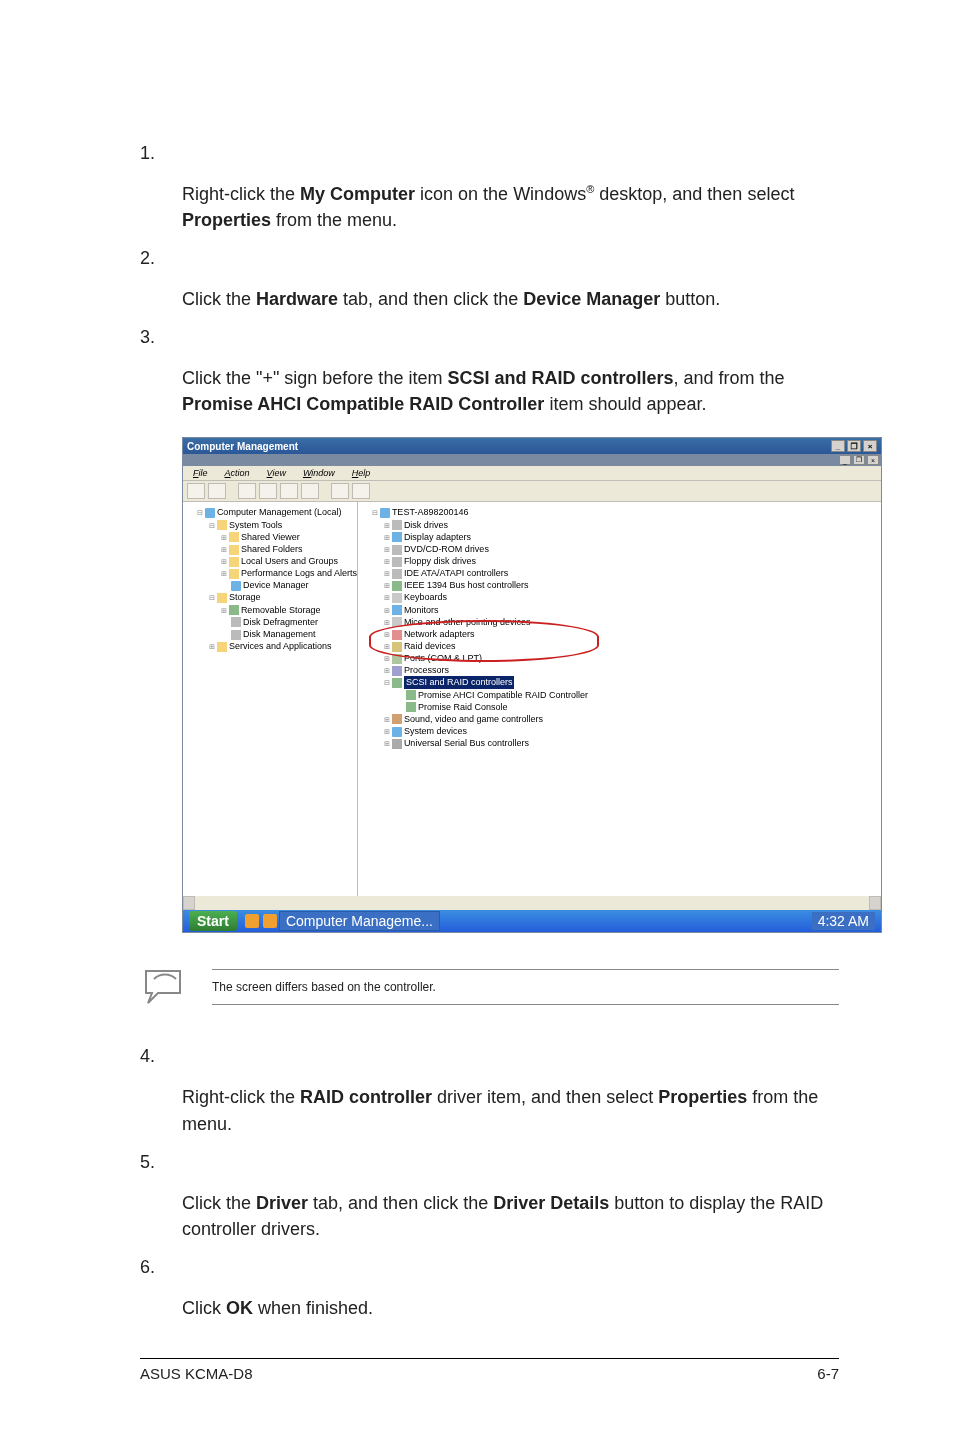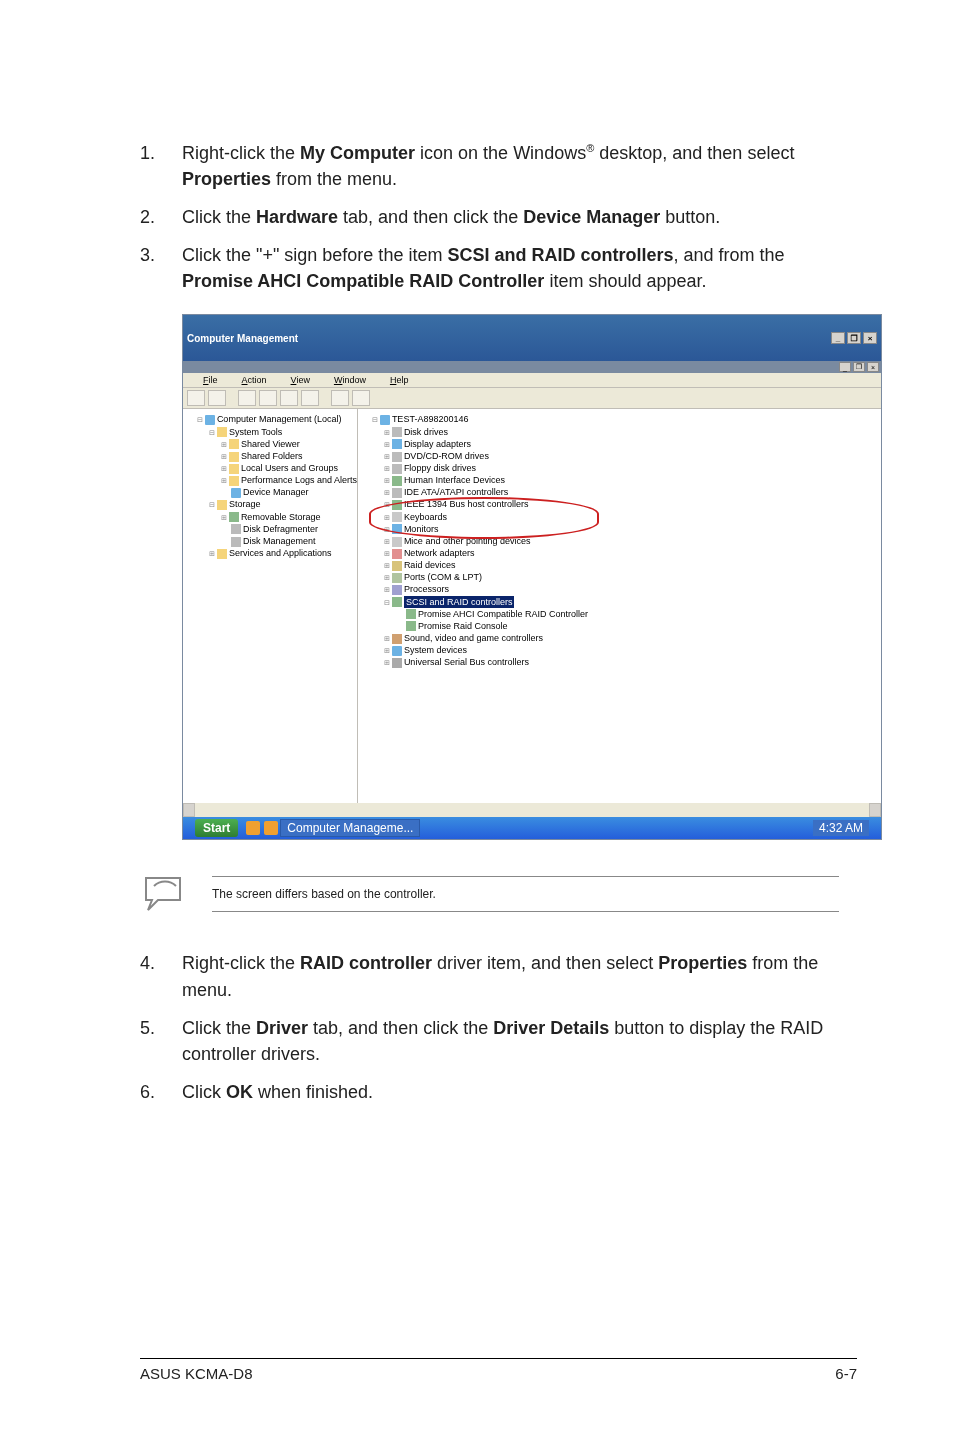--- a/index.html
+++ b/index.html
@@ -2,29 +2,29 @@
 <html><head>
 <meta charset="utf-8">
 <style>
   * { box-sizing: border-box; margin: 0; padding: 0; }
   html, body { width: 954px; height: 1438px; background: #fff; font-family: Arial, Helvetica, sans-serif; color: #222; }
   .page { padding: 140px 115px 60px 140px; position: relative; height: 100%; }
   .intro { font-size: 18px; margin-bottom: 24px; }
   ol.steps { list-style: none; }
   ol.steps > li { display: flex; font-size: 18px; line-height: 1.45; margin-bottom: 12px; }
   ol.steps > li .num { width: 42px; flex-shrink: 0; }
-  ol.steps > li .txt { flex: 1; }
+  ol.steps > li .txt { flex: 1; margin-top: 41px; }
   .sup { font-size: 11px; vertical-align: super; }
   .bold { font-weight: bold; }
   .screenshot-wrap { margin: 20px 0 32px 42px; }
   .win { width: 700px; border: 1px solid #7a8aa0; background: #ece9d8; font-family: Tahoma, Arial, sans-serif; font-size: 9px; color: #000; }
-  .titlebar { background: linear-gradient(#3a6ea5,#2b5797); color: #fff; display: flex; align-items: center; padding: 17px 4px; font-size: 10px; font-weight: bold; }
+  .titlebar { background: linear-gradient(#3a6ea5,#2b5797); color: #fff; display: flex; align-items: center; padding: 2px 4px; font-size: 10px; font-weight: bold; }
   .titlebar .spacer { flex: 1; }
   .winbtn { width: 14px; height: 12px; background: #d6d3ce; border: 1px solid #888; margin-left: 2px; display: inline-flex; align-items: center; justify-content: center; font-size: 8px; color: #000; }
-  .menubar { background: #ece9d8; padding: 2px 20px; font-size: 9px; display: flex; gap: 24px; border-bottom: 1px solid #c0bdb6; }
+  .menubar { background: #ece9d8; padding: 2px 10px; font-size: 9px; display: flex; gap: 17px; border-bottom: 1px solid #c0bdb6; font-style: italic; }
   .menubar span u { text-decoration: underline; }
   .toolbar { background: #ece9d8; padding: 2px 4px; border-bottom: 1px solid #c0bdb6; display: flex; gap: 3px; }
   .tbtn { width: 18px; height: 16px; border: 1px solid #bfbcb5; background: #f4f2ea; display: inline-block; }
   .win-body { display: flex; height: 394px; background: #fff; }
   .left-pane { width: 175px; border-right: 1px solid #c0bdb6; background: #fff; padding: 4px 2px; overflow: hidden; }
   .right-pane { flex: 1; background: #fff; padding: 4px 2px; overflow: hidden; }
   .tree ul { list-style: none; padding-left: 12px; }
   .tree li { white-space: nowrap; line-height: 1.35; position: relative; }
   .tree li::before { content: "⊞"; color: #888; font-size: 7px; margin-right: 2px; }
   .tree li.open::before { content: "⊟"; }
@@ -40,35 +40,35 @@
   .ico-other { background: #d8c37a; }
   .ico-ports { background: #b0c4a0; }
   .ico-proc { background: #a0a0d0; }
   .ico-snd { background: #d0a070; }
   .ico-usb { background: #aaa; }
   .highlight-scsi { background: #0a246a; color: #fff; padding: 0 2px; display: inline-block; }
   .red-circle { position: absolute; border: 2px solid #cc2020; border-radius: 50% / 40%; width: 230px; height: 42px; left: 186px; top: 182px; pointer-events: none; }
   .win-scroll { height: 14px; background: #ece9d8; display: flex; }
   .win-scroll .bar { width: 12px; border: 1px solid #bfbcb5; background: #d6d3ce; }
   .win-scroll .track { flex: 1; }
-  .taskbar { height: 22px; background: linear-gradient(#3a8de0,#245edb); display: flex; align-items: center; padding: 0 12px; color: #fff; font-size: 12px; }
+  .taskbar { height: 22px; background: linear-gradient(#3a8de0,#245edb); display: flex; align-items: center; padding: 0 6px; color: #fff; font-size: 14px; }
   .startbtn { background: linear-gradient(#4caf50,#2e7d32); border-radius: 3px; padding: 2px 8px; font-weight: bold; margin-right: 6px; }
   .taskbtn { background: #3a6fc4; border: 1px solid #2a5aa8; padding: 1px 6px; margin-right: 4px; }
   .tray { margin-left: auto; background: #3a6fc4; padding: 1px 6px; }
   .qicon { width: 14px; height: 14px; background: #f0a030; margin: 0 2px; border-radius: 2px; display: inline-block; }
   .inner-titlewrap { display:flex; align-items:center; background:#7a8aa0; padding:1px 2px; }
   .inner-winbtn { width:12px; height:10px; background:#d6d3ce; border:1px solid #888; margin-left:2px; font-size:7px; display:inline-flex; align-items:center; justify-content:center; }
 
   .note-block { display: flex; align-items: center; gap: 20px; margin: 28px 0 34px 0; }
   .note-icon { width: 52px; height: 44px; }
   .note-text-wrap { flex: 1; }
   .note-rule { border: none; border-top: 1px solid #888; margin: 0; }
   .note-text { font-size: 12px; padding: 10px 0; }
 
-  .footer { position: absolute; bottom: 56px; left: 140px; right: 97px; border-top: 1px solid #000; padding-top: 6px; display: flex; justify-content: space-between; font-size: 15px; }
+  .footer { position: absolute; bottom: 56px; left: 140px; right: 115px; border-top: 1px solid #000; padding-top: 6px; display: flex; justify-content: space-between; font-size: 15px; }
 </style>
 </head>
 <body>
 
 <div class="page">
 
   <ol class="steps">
     <li>
       <span class="num">1.</span>
       <span class="txt">
@@ -150,21 +150,20 @@
           </ul>
         </div>
         <div class="right-pane tree" style="position:relative;">
           <ul>
             <li class="open"><span class="ico ico-comp"></span><span>TEST-A898200146</span>
               <ul>
                 <li><span class="ico ico-disk"></span><span>Disk drives</span></li>
                 <li><span class="ico ico-monitor"></span><span>Display adapters</span></li>
                 <li><span class="ico ico-disk"></span><span>DVD/CD-ROM drives</span></li>
                 <li><span class="ico ico-disk"></span><span>Floppy disk drives</span></li>
-                <li><span class="ico ico-dev"></span><span>Human Interface Devices</span></li>
                 <li><span class="ico ico-disk"></span><span>IDE ATA/ATAPI controllers</span></li>
                 <li><span class="ico ico-dev"></span><span>IEEE 1394 Bus host controllers</span></li>
                 <li><span class="ico ico-kbd"></span><span>Keyboards</span></li>
                 <li><span class="ico ico-monitor"></span><span>Monitors</span></li>
                 <li><span class="ico ico-kbd"></span><span>Mice and other pointing devices</span></li>
                 <li><span class="ico ico-net"></span><span>Network adapters</span></li>
                 <li><span class="ico ico-other"></span><span>Raid devices</span></li>
                 <li><span class="ico ico-ports"></span><span>Ports (COM &amp; LPT)</span></li>
                 <li><span class="ico ico-proc"></span><span>Processors</span></li>
                 <li class="open"><span class="ico ico-dev"></span><span class="highlight-scsi">SCSI and RAID controllers</span>

